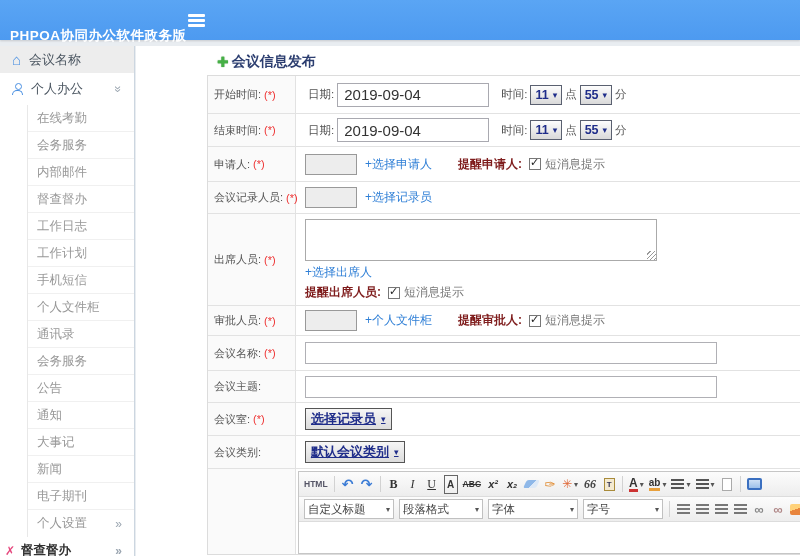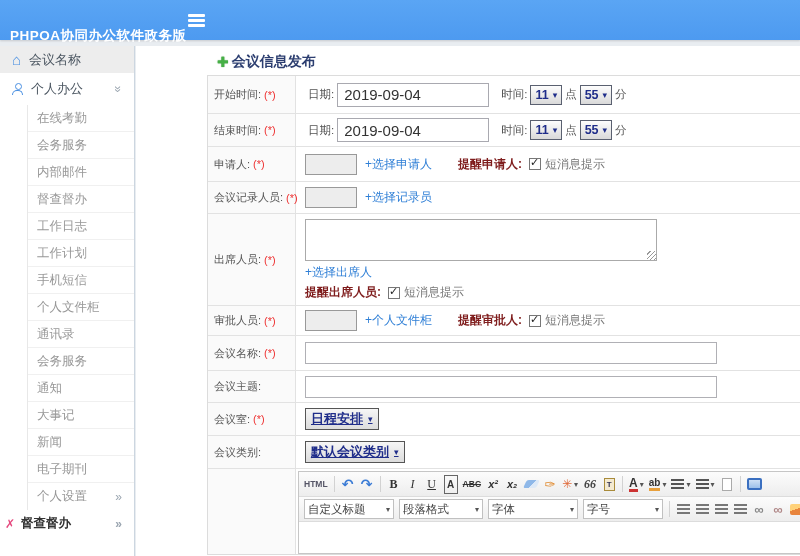--- a/index.html
+++ b/index.html
@@ -163,20 +163,21 @@
     <div class="sb-sub-item">在线考勤</div>
     <div class="sb-sub-item">会务服务</div>
     <div class="sb-sub-item">内部邮件</div>
     <div class="sb-sub-item">督查督办</div>
     <div class="sb-sub-item">工作日志</div>
     <div class="sb-sub-item">工作计划</div>
     <div class="sb-sub-item">手机短信</div>
     <div class="sb-sub-item">个人文件柜</div>
     <div class="sb-sub-item">通讯录</div>
     <div class="sb-sub-item">会务服务</div>
+    <div class="sb-sub-item">公告</div>
     <div class="sb-sub-item">通知</div>
     <div class="sb-sub-item">大事记</div>
     <div class="sb-sub-item">新闻</div>
     <div class="sb-sub-item">电子期刊</div>
     <div class="sb-settings">
       <span>个人设置</span>
       <span class="chev-r">»</span>
     </div>
   </div>
   <div class="sb-supervise">
@@ -313,21 +314,21 @@
       </div>
     </div>
 
     <div class="fr h33">
       <div class="fl">
         <span>会议室:</span>
         <span class="req">(*)</span>
       </div>
       <div class="fv">
         <span class="room-select">
-          <span>日程安排</span>
+          <span>选择记录员</span>
         </span>
       </div>
     </div>
 
     <div class="fr h33">
       <div class="fl">
         <span>会议类别:</span>
       </div>
       <div class="fv">
         <span class="room-select">

